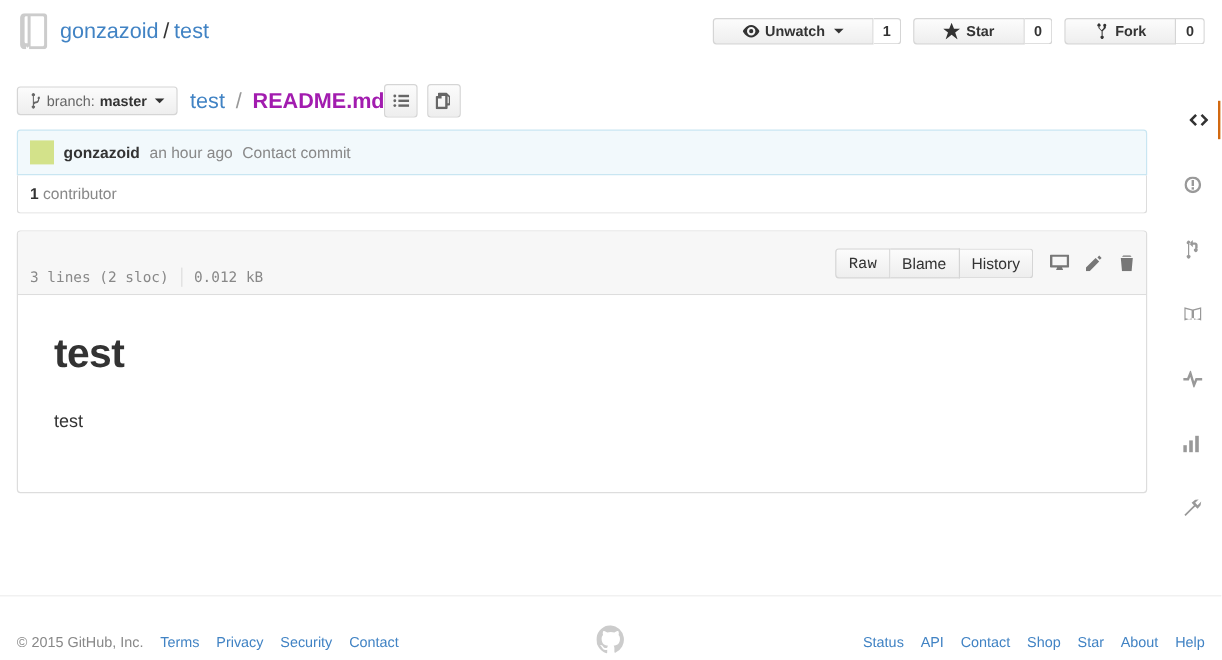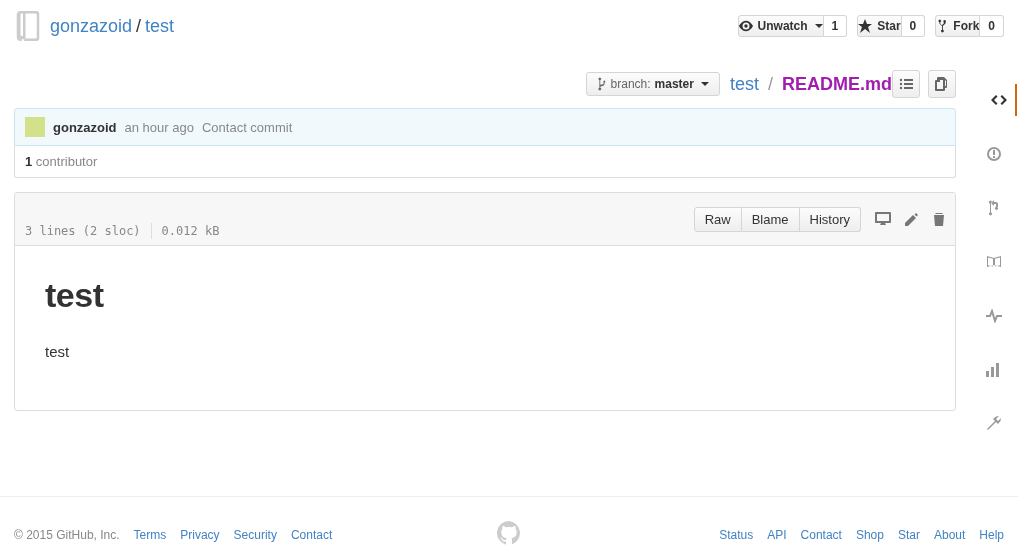--- a/index.html
+++ b/index.html
@@ -5,31 +5,31 @@
 * { box-sizing: border-box; margin: 0; padding: 0; }
 body { font-family: -apple-system, BlinkMacSystemFont, "Segoe UI", Helvetica, Arial, sans-serif; font-size: 13px; color: #333; background: #fff; width: 1018px; }
 a { color: #4183c4; text-decoration: none; cursor: pointer; }
 .header { display: flex; align-items: center; justify-content: space-between; padding: 8px 14px 12px; }
 .repo-title { display: flex; align-items: center; font-size: 18px; font-weight: 400; }
 .repo-icon { width: 28px; height: 36px; margin-right: 8px; display: flex; align-items: center; justify-content: center; }
 .repo-title .sep { margin: 0 4px; color: #333; }
 .repo-title .owner, .repo-title .name { color: #4183c4; }
 .social { display: flex; gap: 10px; }
 .social-group { display: flex; }
-.btn-social { display: flex; align-items: center; gap: 5px; background: linear-gradient(#fcfcfc,#eee); border: 1px solid #d5d5d5; border-radius: 3px 0 0 3px; padding: 3px 0; font-size: 12px; font-weight: 600; color: #333; cursor: pointer; justify-content: center; }
+.btn-social { display: flex; align-items: center; gap: 5px; background: linear-gradient(#fcfcfc,#eee); border: 1px solid #d5d5d5; border-radius: 3px 0 0 3px; padding: 3px 24px; font-size: 12px; font-weight: 600; color: #333; cursor: pointer; justify-content: center; }
 .btn-social svg { fill: #333; }
 .btn-social .caret { width: 0; height: 0; border-left: 4px solid transparent; border-right: 4px solid transparent; border-top: 4px solid #333; margin-left: 2px; }
 .count { border: 1px solid #d5d5d5; border-left: none; border-radius: 0 3px 3px 0; padding: 3px 8px; font-size: 12px; font-weight: 600; background: #fff; color: #333; cursor: pointer; }
 .main { display: flex; }
 .content { flex: 1; padding: 14px; }
 .right-rail { width: 48px; display: flex; flex-direction: column; align-items: center; gap: 22px; padding: 16px 0; margin-top: 12px; }
 .rail-icon { width: 32px; height: 32px; display: flex; align-items: center; justify-content: center; cursor: pointer; color: #999; }
 .rail-icon.active { border-right: 2px solid #d26911; color: #333; width: 46px; padding-left: 12px; }
 .rail-icon svg { fill: currentColor; }
-.crumbs-row { display: flex; align-items: center; justify-content: flex-end; margin-bottom: 10px; }
+.crumbs-row { display: flex; align-items: center; justify-content: flex-start; margin-bottom: 10px; }
 .crumbs-left { display: flex; align-items: center; gap: 10px; }
 .branch-btn { display: flex; align-items: center; gap: 4px; background: linear-gradient(#fcfcfc,#eee); border: 1px solid #d5d5d5; border-radius: 3px; padding: 4px 10px; font-size: 12px; color: #666; cursor: pointer; }
 .branch-btn b { color: #333; font-weight: 600; }
 .branch-btn .caret { width: 0; height: 0; border-left: 4px solid transparent; border-right: 4px solid transparent; border-top: 4px solid #333; margin-left: 3px; }
 .breadcrumb { font-size: 18px; }
 .breadcrumb .sep { margin: 0 4px; color: #999; }
 .breadcrumb .file { font-weight: bold; color: #a21caf; }
 .crumbs-right { display: flex; gap: 8px; }
 .mini-btn { width: 28px; height: 28px; border: 1px solid #d5d5d5; border-radius: 3px; background: linear-gradient(#fcfcfc,#eee); display: flex; align-items: center; justify-content: center; cursor: pointer; }
 .mini-btn svg { fill: #666; }
@@ -39,21 +39,21 @@
 .commit-bar .time, .commit-bar .msg { color: #888; }
 .contrib-bar { border: 1px solid #ddd; border-top: none; padding: 8px 10px; color: #888; border-radius: 0 0 3px 3px; margin-bottom: 14px; }
 .contrib-bar b { color: #333; font-weight: bold; }
 .file-box { border: 1px solid #ddd; border-radius: 3px; }
 .file-header { background: #f7f7f7; border-bottom: 1px solid #ddd; padding: 6px 10px; display: flex; align-items: center; justify-content: space-between; border-radius: 3px 3px 0 0; }
 .file-info { color: #888; font-family: Consolas, Menlo, monospace; font-size: 12px; display: flex; align-items: center; margin-top: 24px; }
 .file-info .divider { width: 1px; height: 16px; background: #ddd; margin: 0 10px; }
 .file-actions { display: flex; align-items: center; gap: 14px; }
 .btn-group { display: flex; }
 .btn-group .fbtn { border: 1px solid #d5d5d5; background: linear-gradient(#fcfcfc,#eee); padding: 4px 10px; font-size: 13px; color: #333; cursor: pointer; }
-.btn-group .fbtn:first-child { border-radius: 3px 0 0 3px; }
+.btn-group .fbtn:first-child { border-radius: 3px 0 0 3px; font-family: Liberation Mono, monospace; }
 .btn-group .fbtn:last-child { border-radius: 0 3px 3px 0; }
 .btn-group .fbtn + .fbtn { border-left: none; }
 .icon-actions { display: flex; gap: 14px; }
 .icon-actions span { cursor: pointer; color: #777; display: flex; }
 .icon-actions svg { fill: currentColor; }
 .file-body { padding: 30px 30px 50px;}
 .file-body h1 { font-size: 34px; font-weight: 800; margin-bottom: 28px; letter-spacing: -0.5px; }
 .file-body p { font-size: 15px; color: #333; }
 .footer { border-top: 1px solid #eee; margin-top: 40px; padding: 24px 14px 30px; display: flex; align-items: center; font-size: 12px; color: #888; }
 .footer .left-links, .footer .right-links { display: flex; gap: 14px; align-items: center;}

